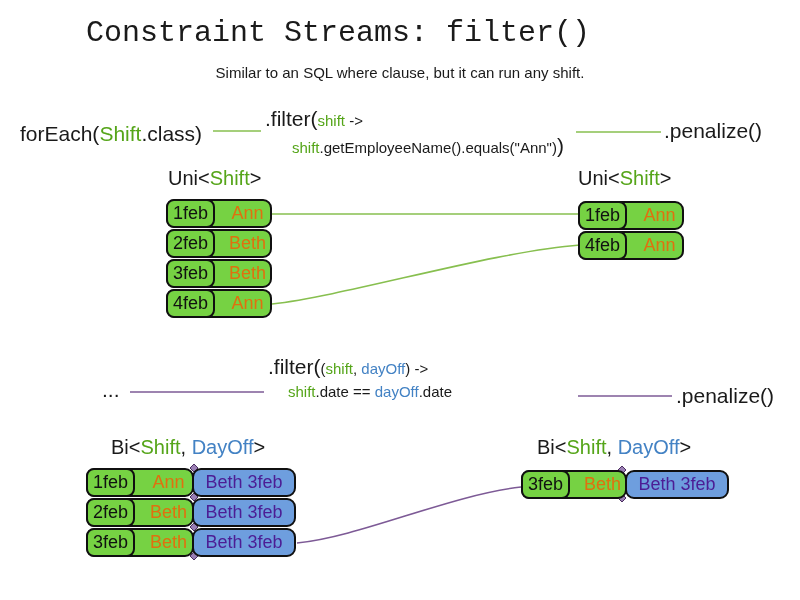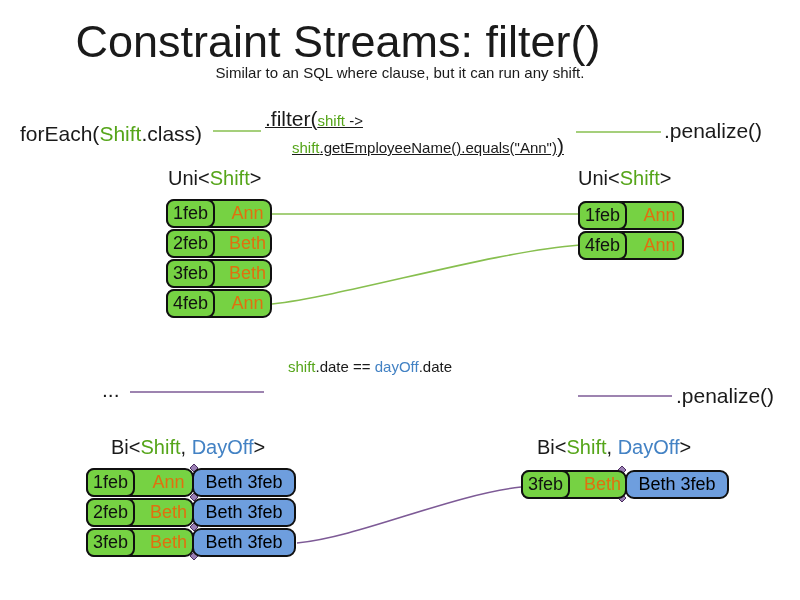--- a/index.html
+++ b/index.html
@@ -1,30 +1,30 @@
 <!DOCTYPE html>
 <html><head>
 <meta charset="utf-8">
 <style>
   html,body { margin:0; padding:0; }
   body {
     width:800px; height:600px; position:relative; overflow:hidden;
     background:#ffffff; font-family:"Liberation Sans", sans-serif; color:#1a1a1a;
   }
   .abs { position:absolute; }
-  #title { top:16px; left:0; width:676px; text-align:center; font-size:45px; }
+  #title { top:16px; left:0; width:676px; text-align:center; font-size:30px;font-family:Liberation Mono, monospace; }
   #subtitle { top:64px; left:0; width:800px; text-align:center; font-size:15px; }
 
   .code-big { font-size:21px; }
   .code-sm  { font-size:15px; }
   .tok-green { color:#55a519; }
   .tok-blue  { color:#4382c4; }
 
   #s1-foreach { top:122px; left:20px; white-space:nowrap; }
-  #s1-filter  { top:106px; left:265px; line-height:25px; white-space:nowrap;text-decoration:underline; }
+  #s1-filter  { top:106px; left:265px; line-height:25px; white-space:nowrap; }
   #s1-filter .indent { margin-left:27px; }
   #s1-penalize { top:119px; left:664px; }
   #s2-source { top:378px; left:102px; }
   #s2-filter  { top:355px; left:268px; line-height:23px; white-space:nowrap; }
   #s2-filter .indent { margin-left:20px; }
   #s2-penalize { top:384px; left:676px; }
 
   .type-label { font-size:20px; white-space:nowrap; }
   #s1-left-type  { top:167px; left:168px; }
   #s1-right-type { top:167px; left:578px; }
@@ -35,21 +35,21 @@
   .trow { display:flex; margin-bottom:1px; font-size:18px; }
   .pill { border:2px solid #101010; border-radius:9px; box-sizing:border-box;
           height:29px; display:flex; align-items:center; }
   .green-outer { background:#76d243; width:106px; }
   .green-outer.wide { width:108px; }
   .datecell { background:#76d243; border:2px solid #101010; border-radius:8px;
               margin:-2px; height:29px; box-sizing:border-box; display:flex;
               align-items:center; padding:0 5px; color:#111; flex:0 0 auto; }
   .namecell { flex:1; text-align:center; color:#e0700f;margin-left:12px; }
   .blue { background:#6e9ede; width:104px; margin-left:-2px;
-          justify-content:center; color:#000000; }
+          justify-content:center; color:#4c1d95; }
 
   #s1-left-table  { top:199px; left:166px; }
   #s1-right-table { top:201px; left:578px; }
   #s2-left-table  { top:468px; left:86px; }
   #s2-right-table { top:470px; left:521px; }
 
   #connectors { top:0; left:0; pointer-events:none; }
 </style>
 </head>
 <body>
@@ -125,20 +125,21 @@
       <div class="pill green-outer">
         <span class="datecell">4feb</span>
         <span class="namecell">Ann</span>
       </div>
     </div>
 </div>
 
 <div id="s2-source" class="abs code-big">...</div>
 
 <div id="s2-filter" class="abs">
+  <div><span class="code-big">.filter(</span><span class="code-sm">(</span><span class="code-sm tok-green">shift</span><span class="code-sm">, </span><span class="code-sm tok-blue">dayOff</span><span class="code-sm">)</span><span class="code-sm"> -&gt;</span></div>
   <div class="indent code-sm"><span class="tok-green">shift</span><span>.date == </span><span class="tok-blue">dayOff</span><span>.date</span></div>
 </div>
 
 <div id="s2-penalize" class="abs code-big">.penalize()</div>
 
 <div id="s2-left-type" class="abs type-label"><span>Bi&lt;</span><span class="tok-green">Shift</span><span>, </span><span class="tok-blue">DayOff</span><span>&gt;</span></div>
 <div id="s2-right-type" class="abs type-label"><span>Bi&lt;</span><span class="tok-green">Shift</span><span>, </span><span class="tok-blue">DayOff</span><span>&gt;</span></div>
 
 <div id="s2-left-table" class="abs table">
   <div class="trow">

